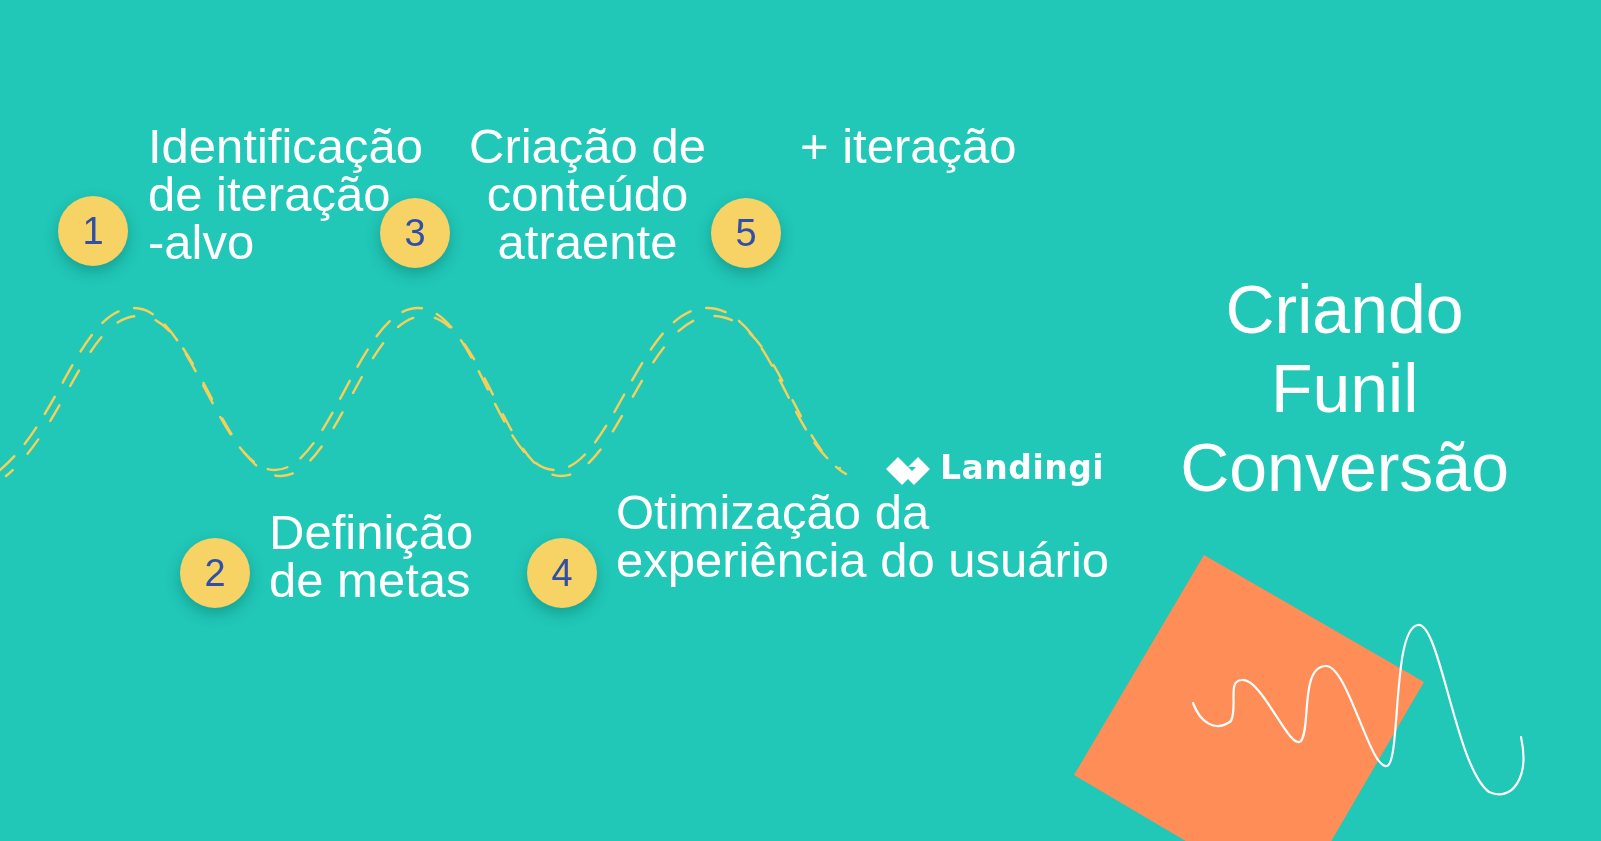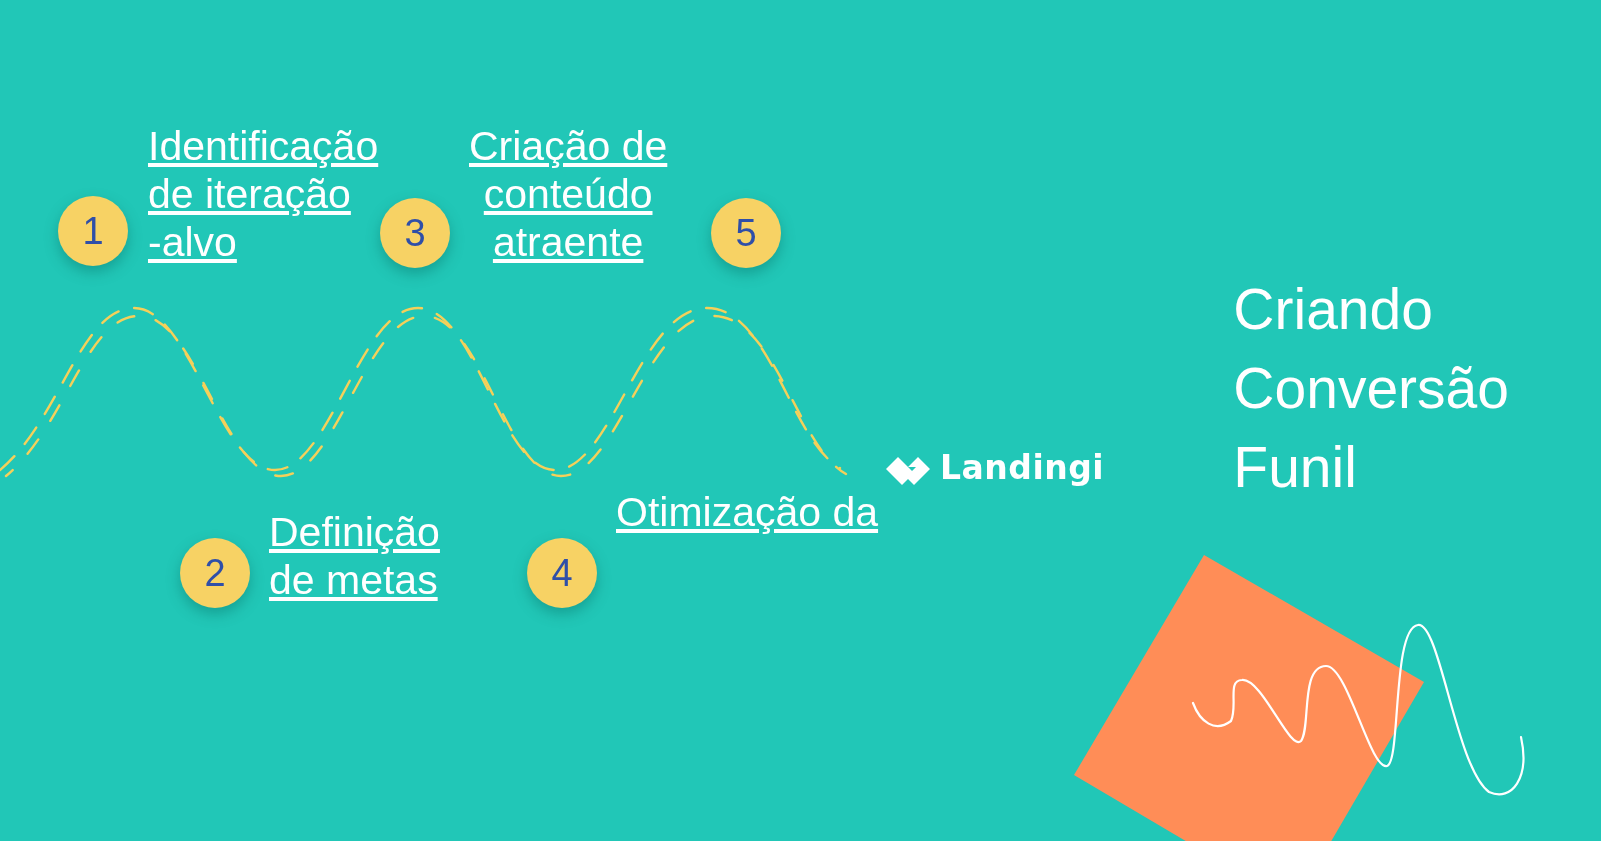--- a/index.html
+++ b/index.html
@@ -14,30 +14,29 @@
     .step-badge {
       position: absolute; width: 70px; height: 70px; border-radius: 50%;
       background: #f7d264;
       box-shadow: 0 6px 14px rgba(0,90,80,0.35);
       color: #2f4fa8;
       font-size: 38px; line-height: 70px; text-align: center;
       font-family: "Liberation Sans", sans-serif;
     }
     .step-label {
       position: absolute; color: #ffffff;
-      font-size: 41px; line-height: 48px;
+      font-size: 49px; line-height: 48px;
       font-family: "Liberation Sans", sans-serif;
       white-space: nowrap;
-      text-decoration: underline;
     }
     .step-label span { display: block; }
     .title {
       position: absolute; right: 92px; top: 270px;
-      color: #ffffff; text-align: left;
-      font-size: 57px; line-height: 79px;
+      color: #ffffff; text-align: center;
+      font-size: 68px; line-height: 79px;
       font-family: "Liberation Sans", sans-serif;
     }
     .title span { display: block; }
     .logo {
       position: absolute; left: 886px; top: 448px;
       display: flex; align-items: flex-end; gap: 10px;
     }
     .logo-text {
       color: #ffffff; font-weight: bold; font-size: 33px; letter-spacing: 0.5px;
       font-family: "DejaVu Sans", sans-serif;
@@ -78,44 +77,46 @@
   <div class="step-label" style="left:469px; top:122px;text-align:center;">
     <span>Criação de</span>
     <span>conteúdo</span>
     <span>atraente</span>
   </div>
 
   <div class="step-badge" style="left:711px; top:198px;">
     <span>5</span>
   </div>
   <div class="step-label" style="left:800px; top:122px;">
+    <span>+ iteração</span>
   </div>
 
   <div class="step-badge" style="left:180px; top:538px;">
     <span>2</span>
   </div>
   <div class="step-label" style="left:269px; top:508px;">
     <span>Definição</span>
     <span>de metas</span>
   </div>
 
   <div class="step-badge" style="left:527px; top:538px;">
     <span>4</span>
   </div>
   <div class="step-label" style="left:616px; top:488px;">
     <span>Otimização da</span>
+    <span>experiência do usuário</span>
   </div>
 
   <div class="logo">
     <svg width="44" height="34" viewBox="0 0 44 34">
       <polygon points="0,16 12,4 28,20 16,32" fill="#ffffff"></polygon>
       <polygon points="22,14 32,4 44,16 28,32 20,24 30,14" fill="#ffffff"></polygon>
     </svg>
     <span class="logo-text">Landingi</span>
   </div>
 
   <div class="title">
     <span>Criando</span>
+    <span>Funil</span>
     <span>Conversão</span>
-    <span>Funil</span>
   </div>
 
 </div>
 
 </body></html>

